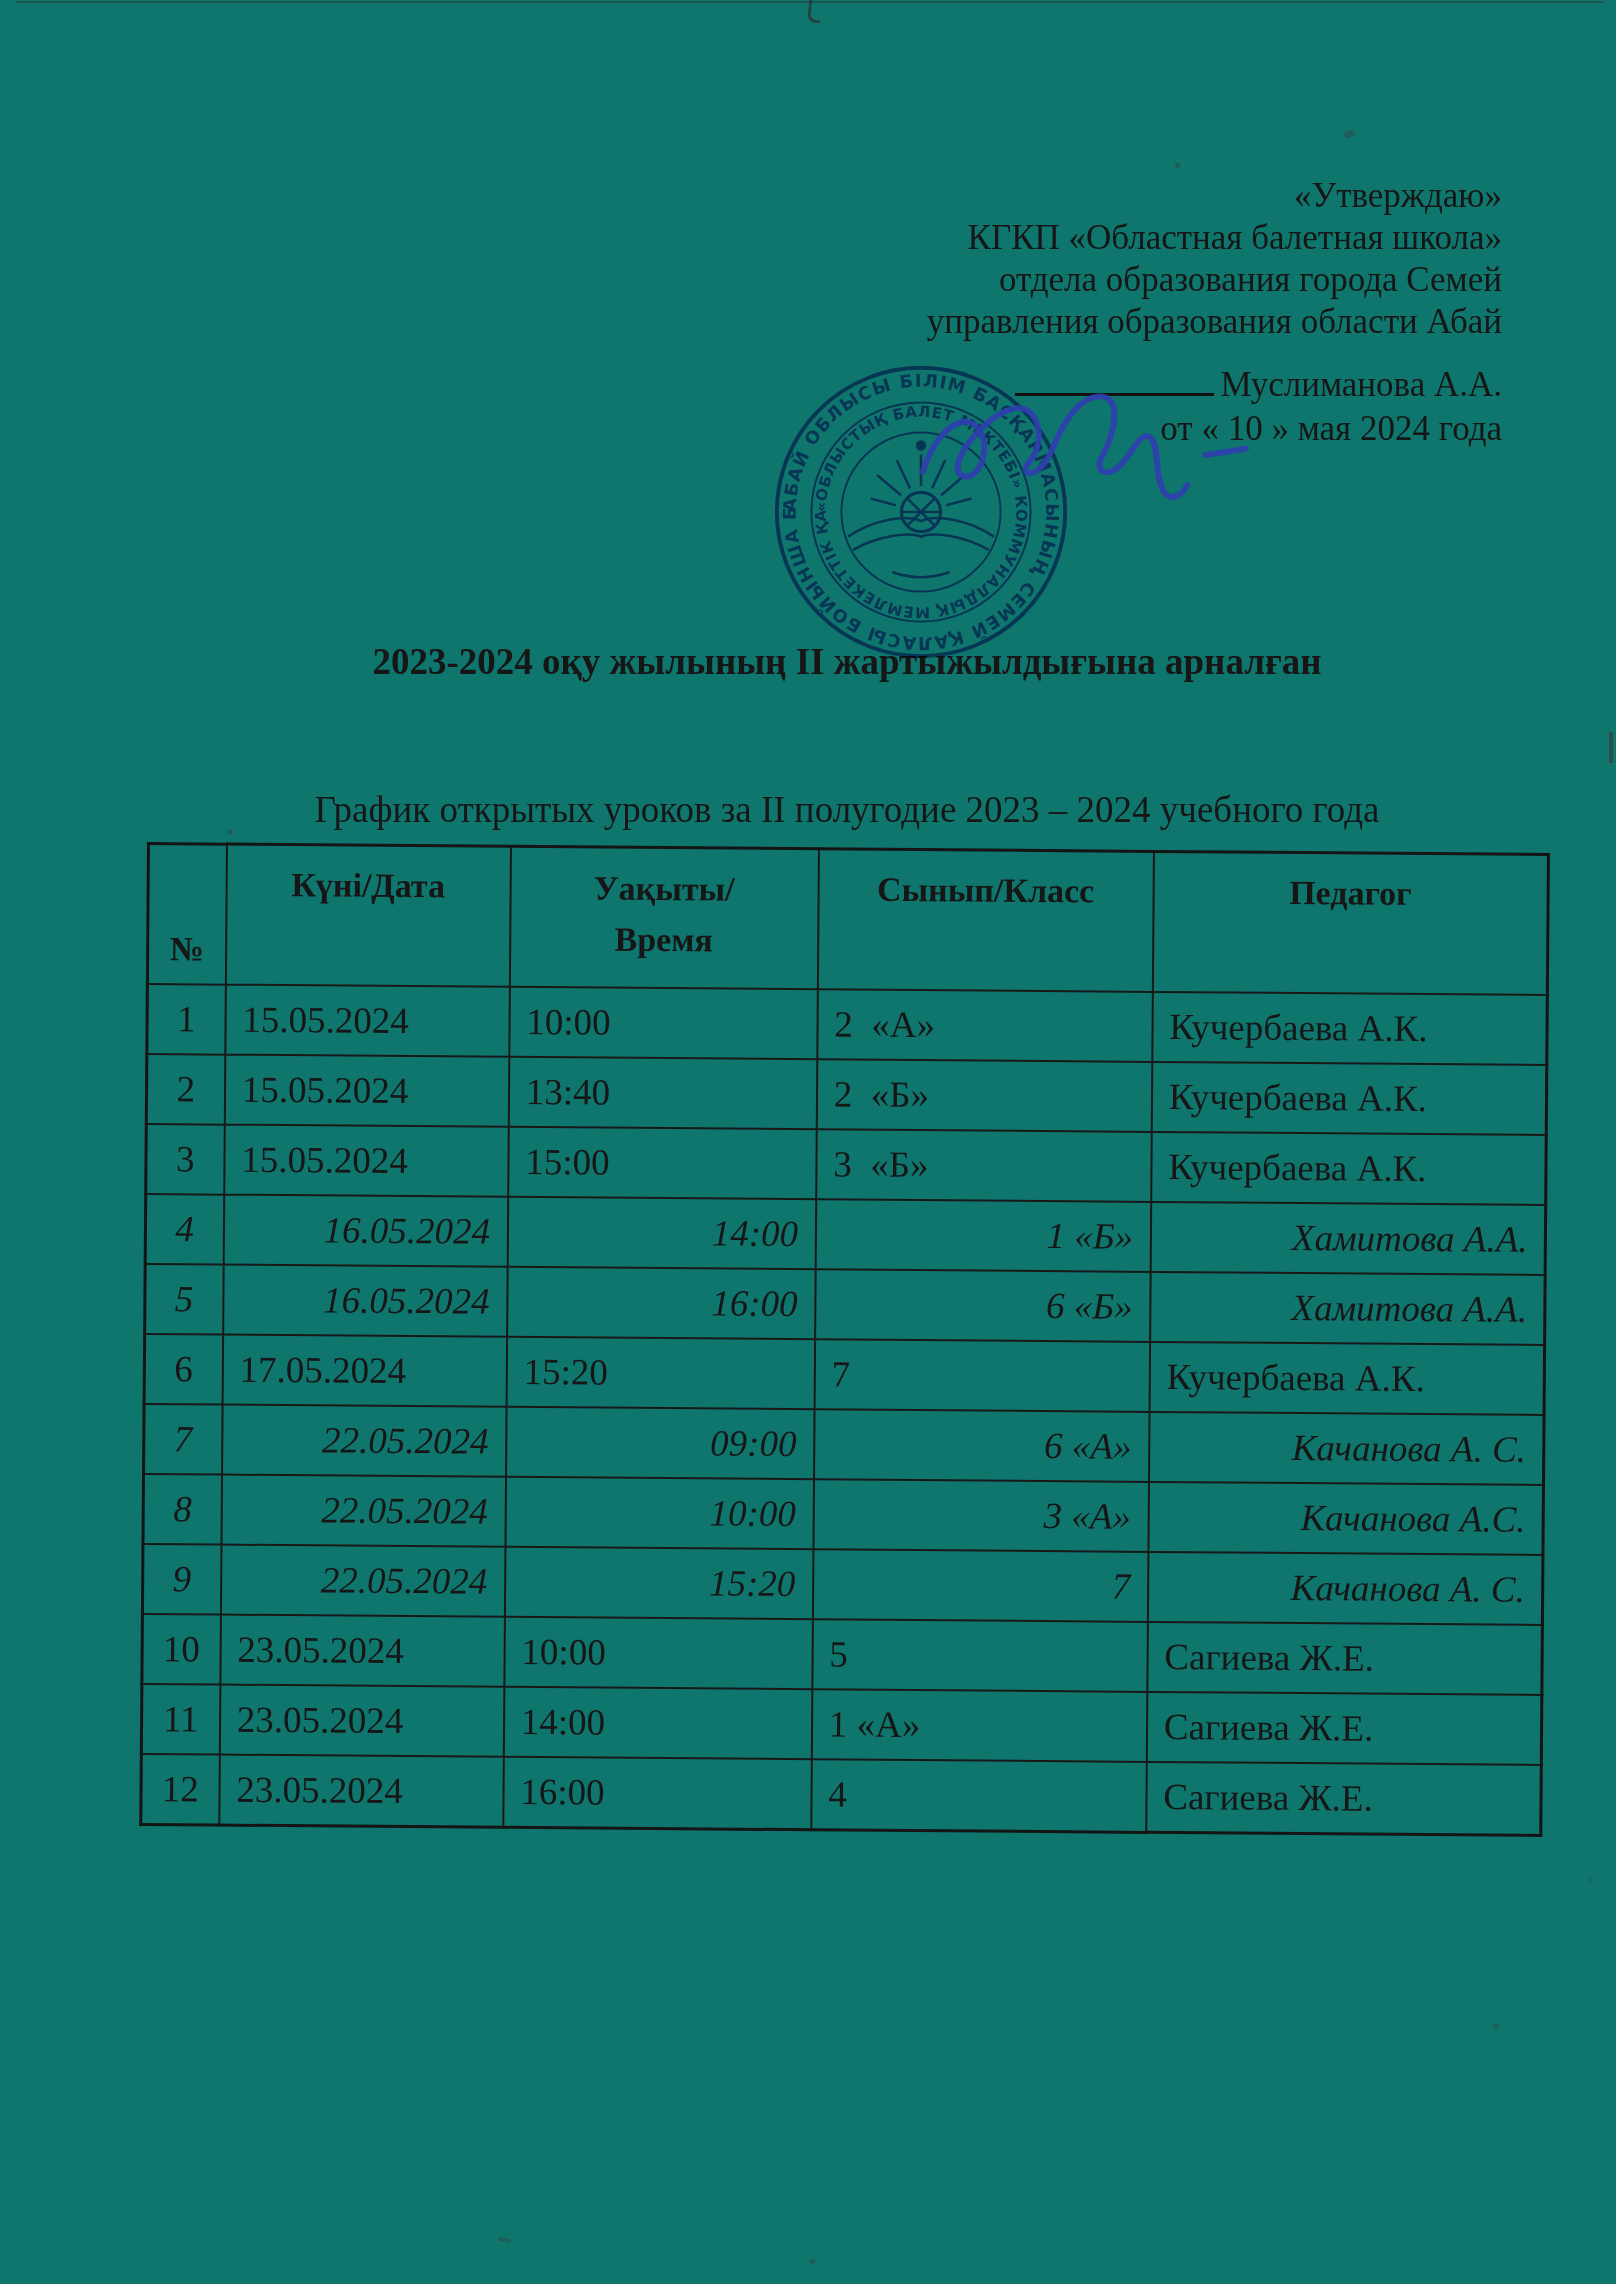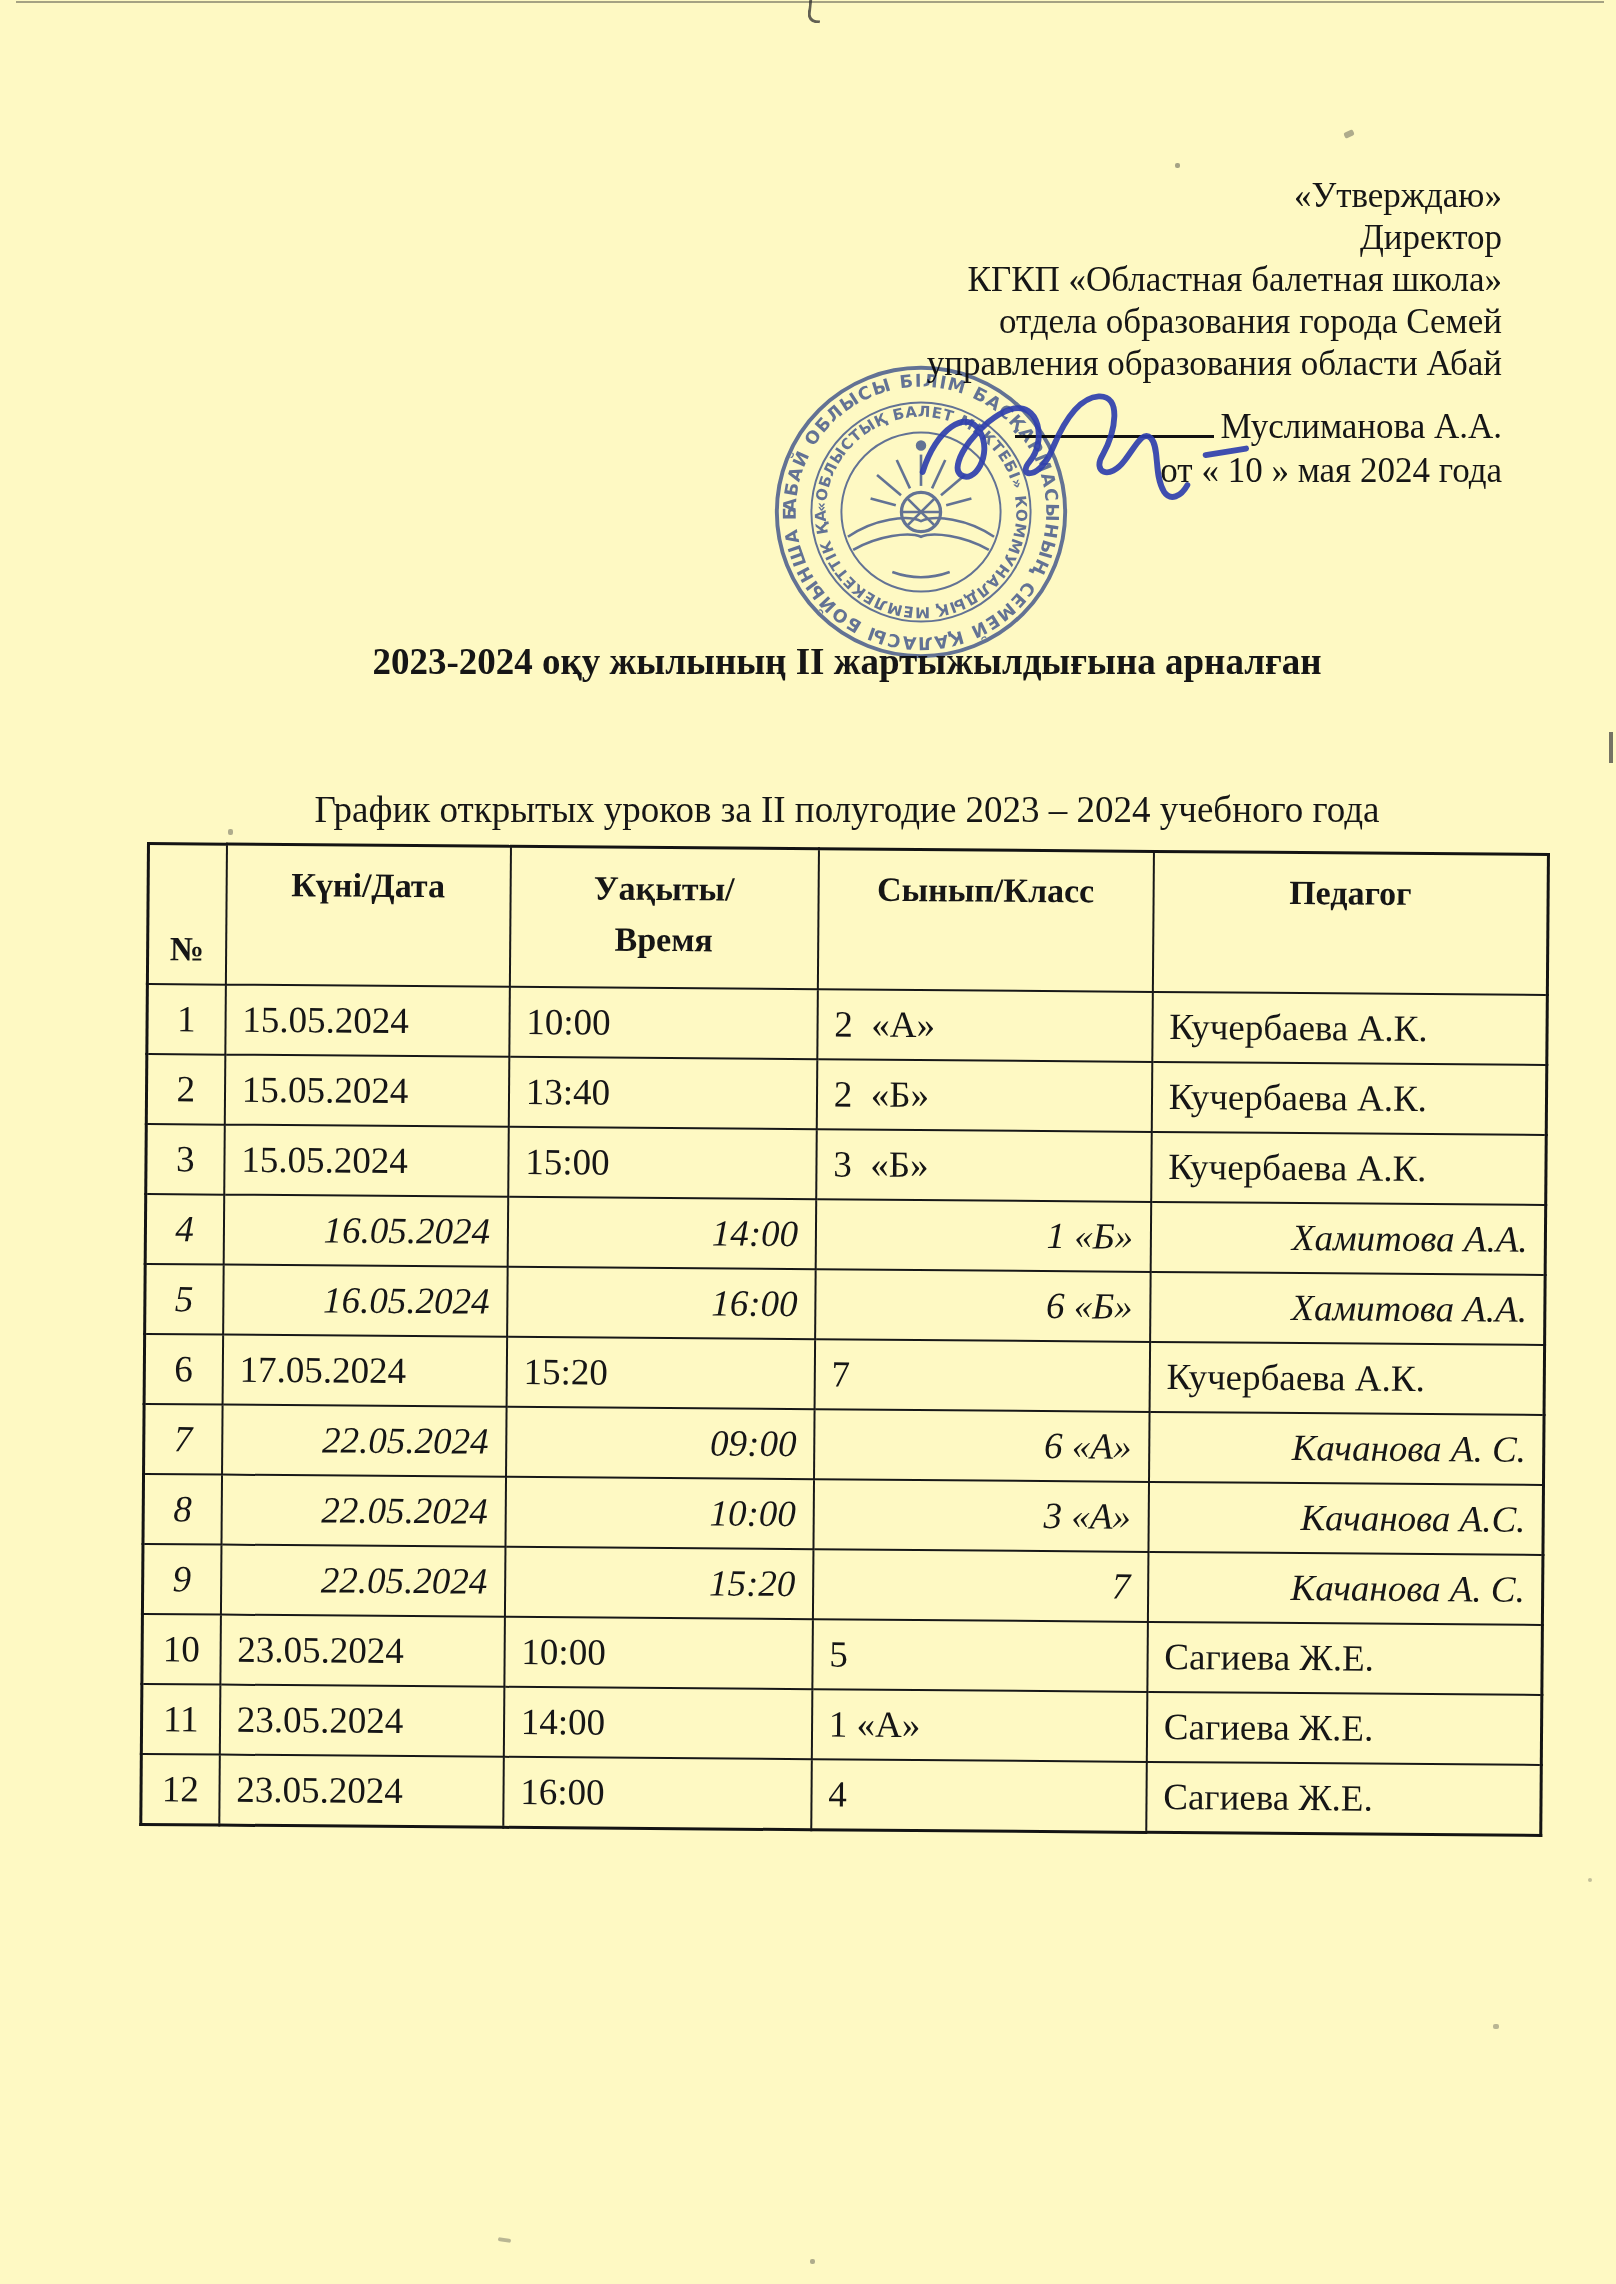--- a/index.html
+++ b/index.html
@@ -1,18 +1,18 @@
 <!DOCTYPE html>
 <html style="font-size:10.4px"><head>
 <meta charset="utf-8">
 <style>
   html,body{margin:0;padding:0;background:#d8d8d4;}
   .page{
     position:relative;width:1616px;height:2284px;margin:0 auto;
-    background:#fef9c3;overflow:hidden;
+    background:#0f766e;overflow:hidden;
     font-family:"Liberation Serif","DejaVu Serif",serif;color:#161616;
   }
   
   .artifact{position:absolute;background:#3a3a3a;border-radius:2px;}
   .top-hairline{position:absolute;top:1.3px;left:15.7px;right:11.7px;height:2px;background:#2c2c2c;opacity:.42;}
   .j-mark{position:absolute;left:808px;top:0;width:10.4px;height:19.6px;
     border-left:3.3px solid #2e2e2e;border-bottom:3.3px solid #2e2e2e;
     border-bottom-left-radius:9px;opacity:.75;transform:rotate(6deg);}
   
   .approval{
@@ -66,21 +66,20 @@
   <div class="artifact" style="left:1344px;top:131px;width:9.8px;height:5.9px;opacity:.4;transform:rotate(-25deg);"></div>
   <div class="artifact" style="left:228px;top:829px;width:4.6px;height:5.9px;opacity:.4;"></div>
   <div class="artifact" style="left:1609px;top:732px;width:3.9px;height:31px;opacity:.7;border-radius:0;"></div>
   <div class="artifact" style="left:1493px;top:2024px;width:5.9px;height:5.2px;opacity:.35;"></div>
   <div class="artifact" style="left:498px;top:2238px;width:13px;height:3.9px;opacity:.35;transform:rotate(8deg);"></div>
   <div class="artifact" style="left:810px;top:2259px;width:4.6px;height:4.6px;opacity:.4;"></div>
   <div class="artifact" style="left:1588px;top:1878px;width:3.9px;height:3.9px;opacity:.3;"></div>
 
   <div class="approval">
     <div>«Утверждаю»</div>
-    <div>Директор</div>
     <div>КГКП «Областная балетная школа»</div>
     <div>отдела образования города Семей</div>
     <div>управления образования области Абай</div>
     <div class="sig-row">
       <span class="sig-line"></span><span>Муслиманова А.А.</span>
     </div>
     <div class="date-row">от « 10 » мая  2024 года</div>
   </div>
 
   <svg class="stamp" viewBox="-233 -233 466 466">

